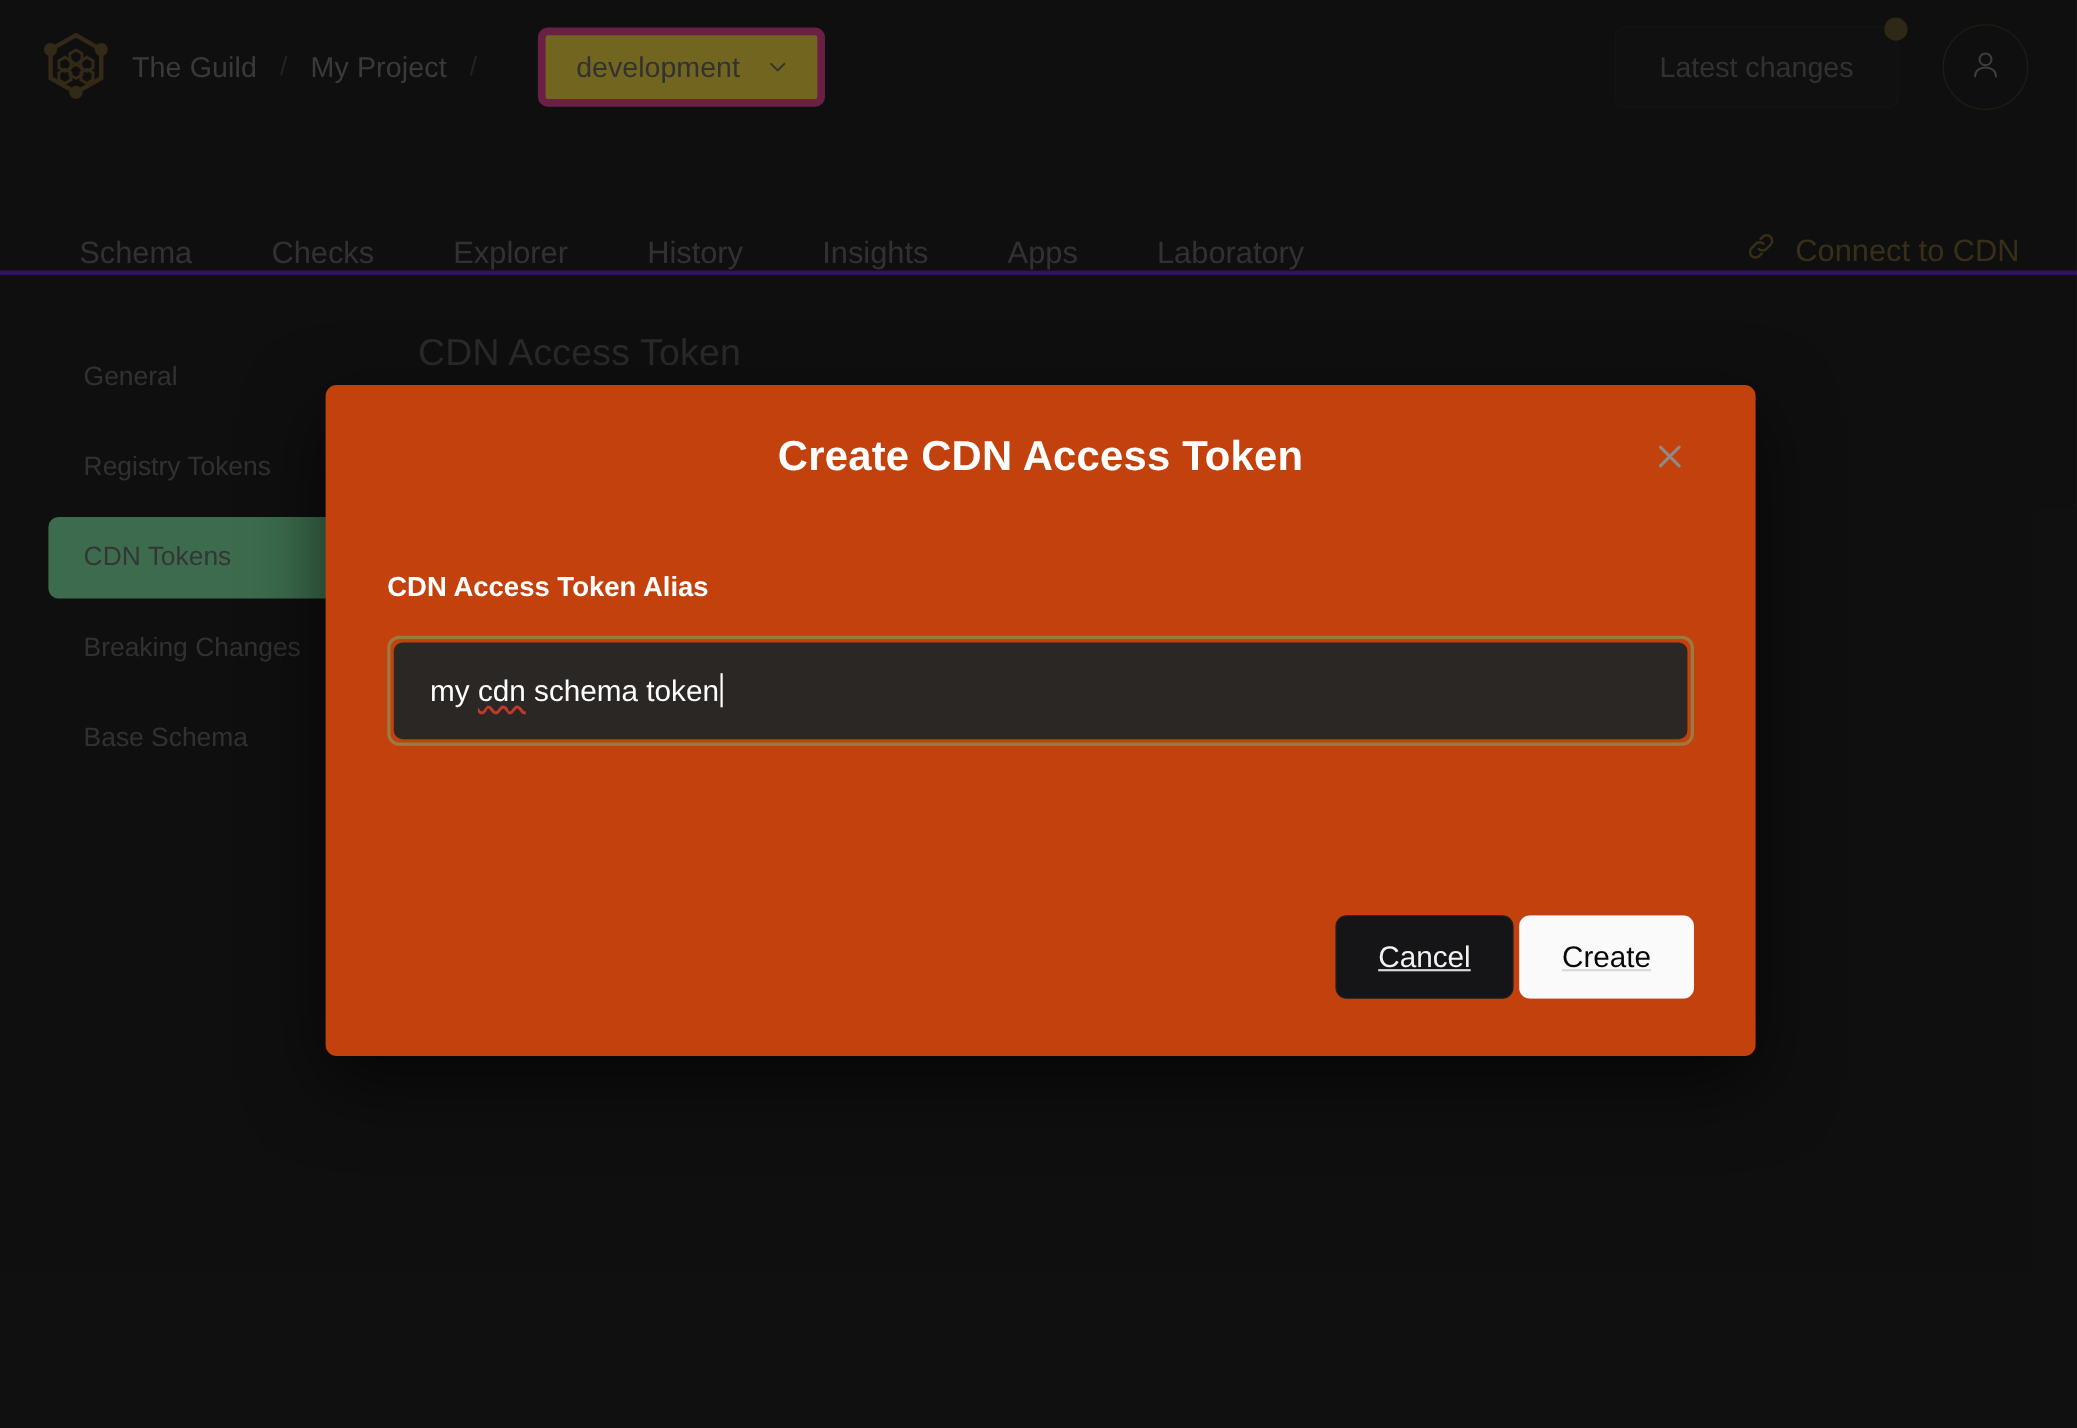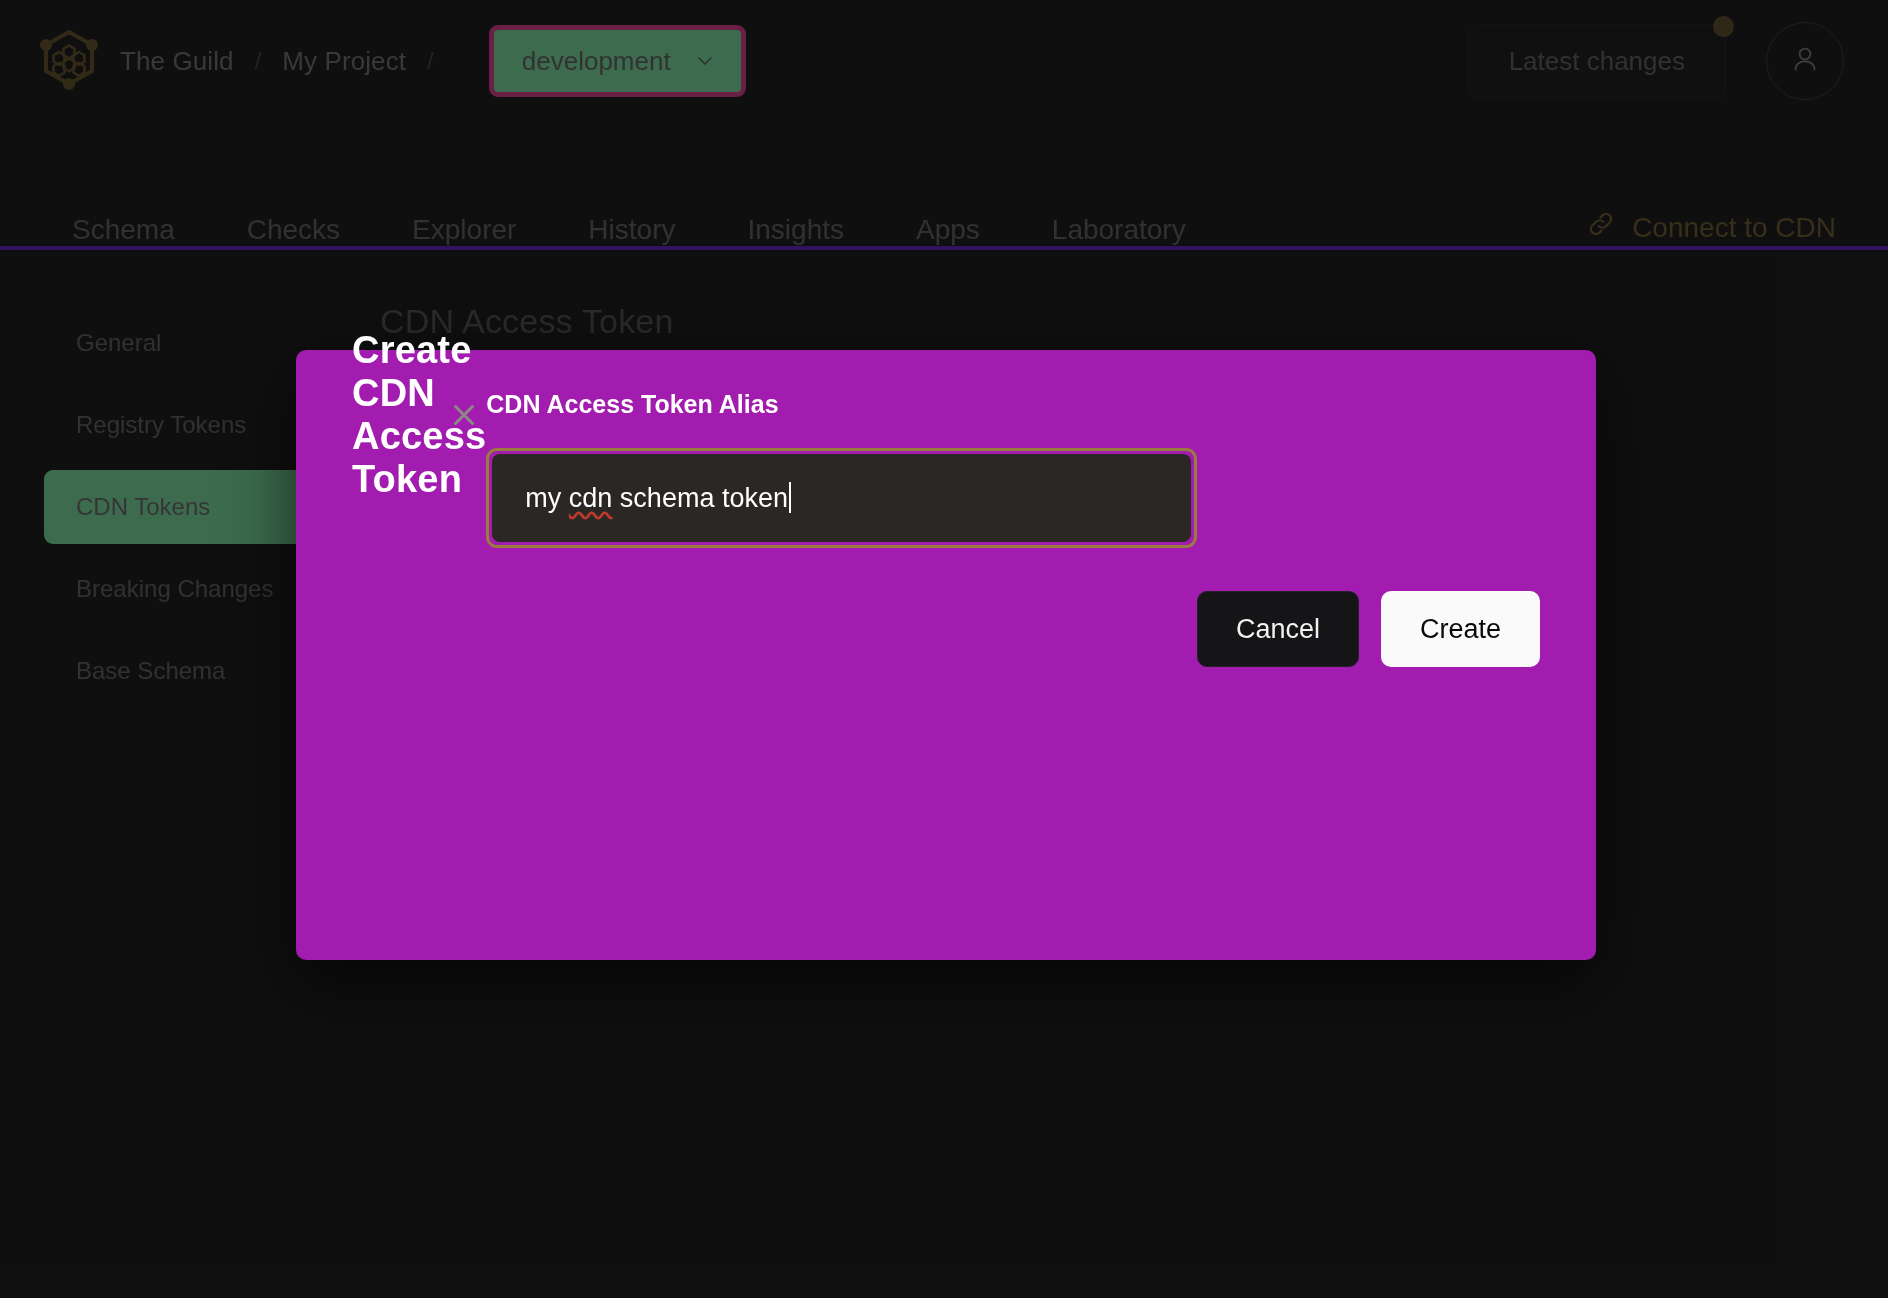--- a/index.html
+++ b/index.html
@@ -63,23 +63,23 @@
   .crumb-sep {
     font-size: 24px;
     color: #4e4e4e;
     padding: 0 21px;
     user-select: none;
   }
 
   .env-select {
     margin-left: 34px;
     height: 72px;
-    border: 5px solid #ec4899;
+    border: 7px solid #ec4899;
     border-radius: 9px;
-    background: #86efac;
+    background: #fde047;
     display: flex;
     align-items: center;
     gap: 24px;
     padding: 0 26px 0 28px;
   }
   .env-select .env-label {
     font-size: 26px;
     color: #6f6f6f;
     white-space: nowrap;
   }
@@ -228,26 +228,26 @@
     background: rgba(0,0,0,0.55);
   }
 
   
   .modal {
     position: absolute;
     left: 296px;
     top: 350px;
     width: 1300px;
     height: 610px;
-    background: #a21caf;
+    background: #c2410c;
     border-radius: 10px;
     box-shadow: 0 24px 70px rgba(0,0,0,.6);
     padding: 0 56px;
     display: flex;
-    flex-direction: row;
+    flex-direction: column;
   }
 
   .modal-head {
     position: relative;
     height: 130px;
     flex: 0 0 130px;
     display: flex;
     align-items: center;
     justify-content: center;
   }
@@ -315,22 +315,23 @@
     background: #ffffff;
     vertical-align: -6px;
     margin-left: 1px;
   }
 
   .modal-foot {
     flex: 0 0 auto;
     display: flex;
     justify-content: flex-end;
     align-items: center;
-    gap: 22px;
+    gap: 5px;
     padding-bottom: 52px;
+    text-decoration: underline;
   }
   .btn {
     height: 76px;
     border-radius: 10px;
     font-family: "Liberation Sans", sans-serif;
     font-size: 27px;
     display: flex;
     align-items: center;
     justify-content: center;
     padding: 0 38px;

